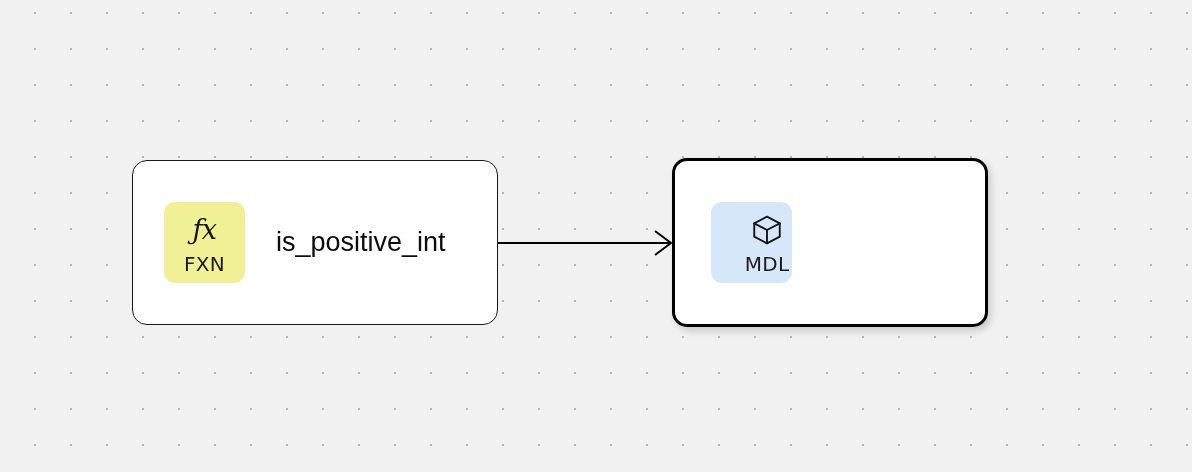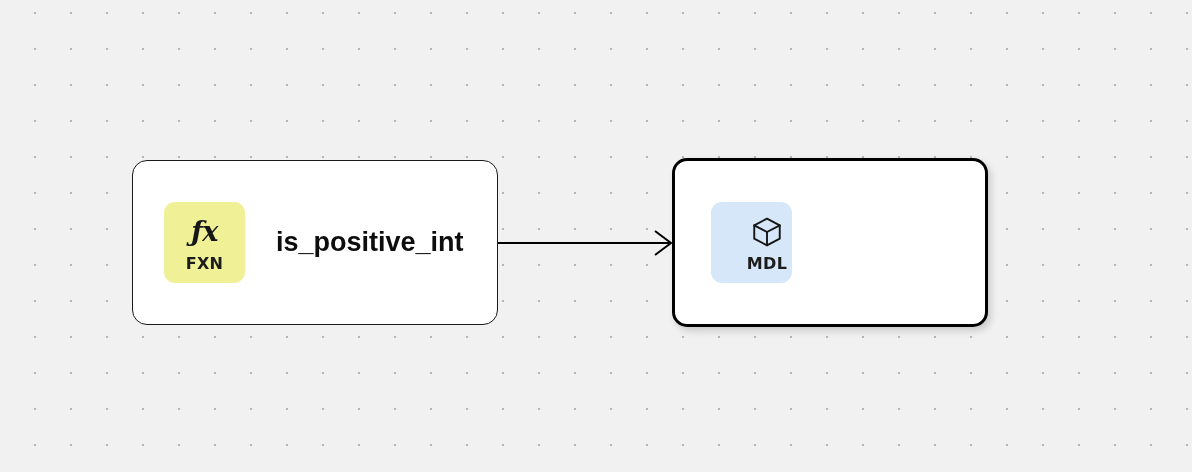--- a/index.html
+++ b/index.html
@@ -15,21 +15,20 @@
 
   
   #flow-canvas {
     position: relative;
     width: 1192px;
     height: 472px;
     background-color: #f1f1f1;
     background-image: radial-gradient(circle, #b5b5b8 1.1px, transparent 1.1px);
     background-size: 36px 36px;
     background-position: 17px 31px;
-    font-weight: bold;
   }
 
   
   .node {
     position: absolute;
     box-sizing: border-box;
     background: #ffffff;
     border-radius: 15px;
     display: flex;
     flex-direction: row;
@@ -86,21 +85,21 @@
   }
   .badge-glyph-text {
     font-family: "DejaVu Serif", serif;
     font-size: 27px;
     color: #161616;
     font-style: italic;
     letter-spacing: -0.5px;
   }
   .badge-caption {
     font-family: "DejaVu Sans", sans-serif;
-    font-size: 16px;
+    font-size: 20px;
     color: #1c1c1c;
     letter-spacing: 0.3px;
     line-height: 1;
     margin-top: 6px;
   }
 
   
   .node-title {
     font-family: "Liberation Sans", sans-serif;
     font-size: 27px;

